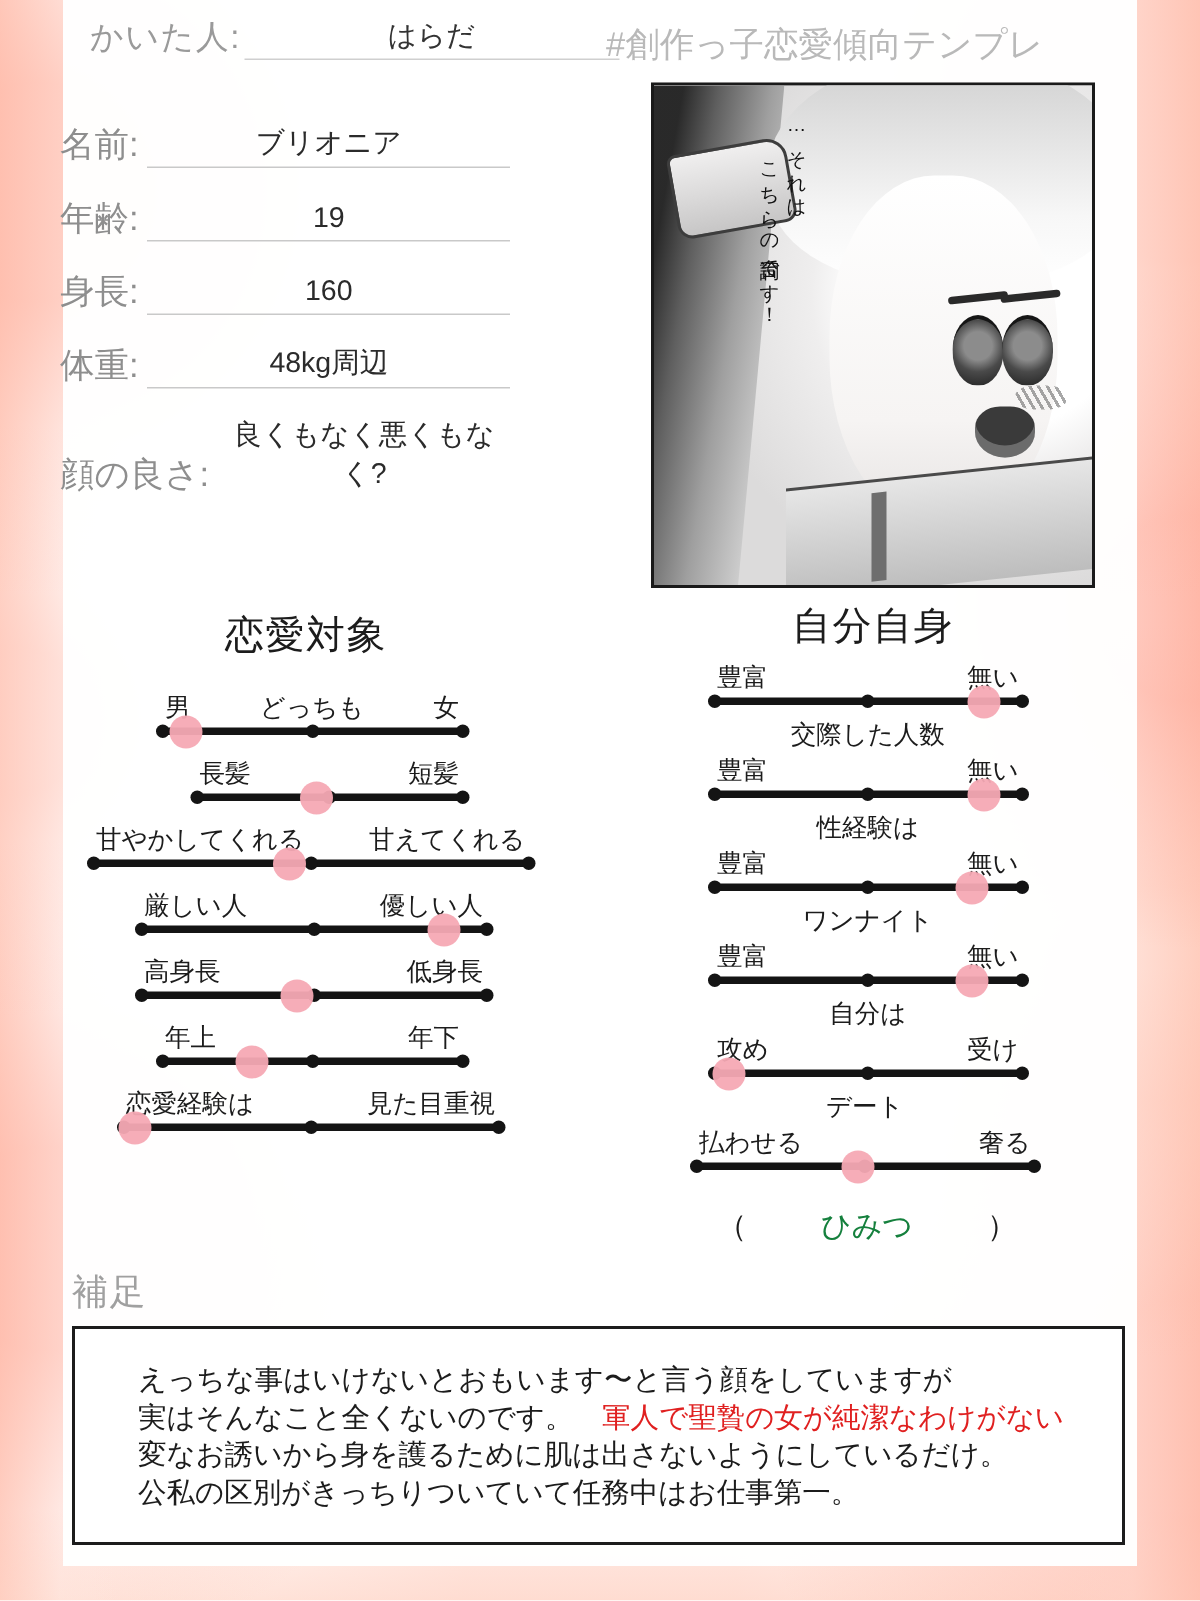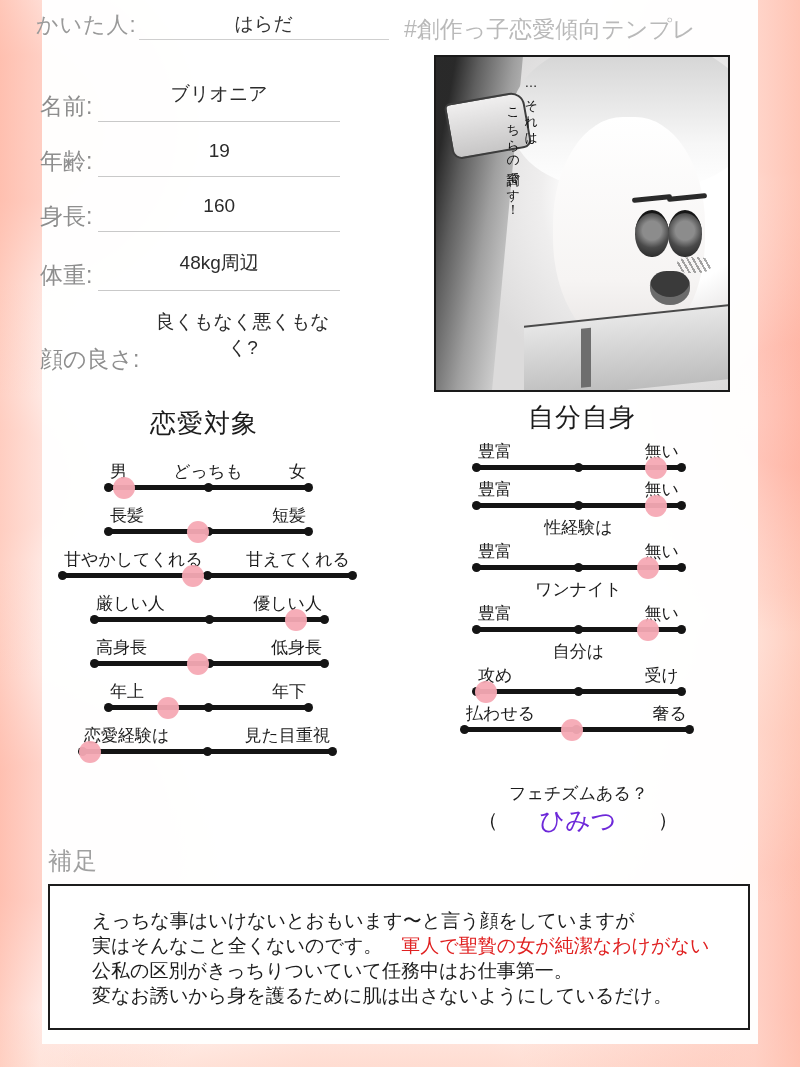--- a/index.html
+++ b/index.html
@@ -49,20 +49,21 @@
   .author-row {
     position: absolute;
     top: 10px; left: 36px;
     display: flex;
     align-items: flex-end;
   }
   .label-gray {
     color: #9a9a9a;
     font-size: 22px;
     letter-spacing: 1px;
+    margin-left: 24px;
   }
   .author-line {
     width: 250px;
     border-bottom: 1px solid #cfcfcf;
     text-align: center;
     font-size: 19px;
     color: #333;
     padding-bottom: 2px;
     margin-left: 2px;
   }
@@ -89,21 +90,21 @@
     color: #8e8e8e;
     font-size: 23px;
     white-space: nowrap;
   }
   .field-value {
     flex: 1;
     border-bottom: 1px solid #c9c9c9;
     text-align: center;
     font-size: 19px;
     color: #2b2b2b;
-    padding-bottom: 14px;
+    padding-bottom: 3px;
     margin-left: 6px;
   }
   .field.no-line .field-value {
     border-bottom: none;
     font-size: 19px;
     text-align: center;
   }
   
   .portrait {
     position: absolute;
@@ -269,21 +270,21 @@
   }
   .fetish-row {
     position: absolute;
     display: flex;
     align-items: center;
     justify-content: space-between;
     font-size: 19px;
     color: #1c1c1c;
   }
   .fetish-row .paren { font-size: 20px; color: #1c1c1c; }
-  .fetish-row .val { font-size: 25px; color: #6d28d9; }
+  .fetish-row .val { font-size: 20px; color: #15803d; }
   
   .notes-label {
     position: absolute;
     left: 48px; top: 845px;
     color: #a0a0a0;
     font-size: 24px;
     letter-spacing: 1px;
   }
   .notes-box {
     position: absolute;
@@ -370,21 +371,21 @@
         <span>女</span>
       </div>
       <div class="track">
         <span class="dot" style="left:0%"></span>
         <span class="dot" style="left:50%"></span>
         <span class="dot" style="left:100%"></span>
         <span class="knob" style="left:8%"></span>
       </div>
     </div>
 
-    <div class="slider-item" style="margin-top:14px;">
+    <div class="slider-item" style="margin-top:14px;margin-left:23px;">
       <div class="slider-caps">
         <span>長髪</span>
         <span>短髪</span>
       </div>
       <div class="track">
         <span class="dot" style="left:0%"></span>
         <span class="dot" style="left:50%"></span>
         <span class="dot" style="left:100%"></span>
         <span class="knob" style="left:45%"></span>
       </div>
@@ -467,20 +468,21 @@
       </div>
       <div class="track">
         <span class="dot" style="left:0%"></span>
         <span class="dot" style="left:50%"></span>
         <span class="dot" style="left:100%"></span>
         <span class="knob" style="left:88%"></span>
       </div>
     </div>
 
     <div class="slider-item" style="margin-top:8px;">
+      <div class="caption-center">交際した人数</div>
       <div class="slider-caps">
         <span>豊富</span>
         <span>無い</span>
       </div>
       <div class="track">
         <span class="dot" style="left:0%"></span>
         <span class="dot" style="left:50%"></span>
         <span class="dot" style="left:100%"></span>
         <span class="knob" style="left:88%"></span>
       </div>
@@ -522,44 +524,44 @@
       </div>
       <div class="track">
         <span class="dot" style="left:0%"></span>
         <span class="dot" style="left:50%"></span>
         <span class="dot" style="left:100%"></span>
         <span class="knob" style="left:5%"></span>
       </div>
     </div>
 
     <div class="slider-item" style="margin-top:8px; width:225px; margin-left:-12px;">
+      <div class="caption-center">デート</div>
       <div class="slider-caps">
         <span>払わせる</span>
         <span>奢る</span>
       </div>
       <div class="track">
         <span class="dot" style="left:0%"></span>
         <span class="dot" style="left:50%"></span>
         <span class="dot" style="left:100%"></span>
         <span class="knob" style="left:48%"></span>
       </div>
     </div>
   </div>
 
-  <div class="fetish-title" style="left:476px; top:782px; width:205px;">フェチズムある？</div>
   <div class="fetish-row" style="left:478px; top:804px; width:200px;">
     <span class="paren">（</span>
     <span class="val">ひみつ</span>
     <span class="paren">）</span>
   </div>
 
   <div class="notes-label">補足</div>
   <div class="notes-box"></div>
   <div class="notes-text">
     <div>えっちな事はいけないとおもいます〜と言う顔をしていますが</div>
     <div>
       <span>実はそんなこと全くないのです。　</span><span class="hl">軍人で聖贄の女が純潔なわけがない</span>
     </div>
+    <div>変なお誘いから身を護るために肌は出さないようにしているだけ。</div>
     <div>公私の区別がきっちりついていて任務中はお仕事第一。</div>
-    <div>変なお誘いから身を護るために肌は出さないようにしているだけ。</div>
   </div>
 
 </div>
 
 </body></html>

